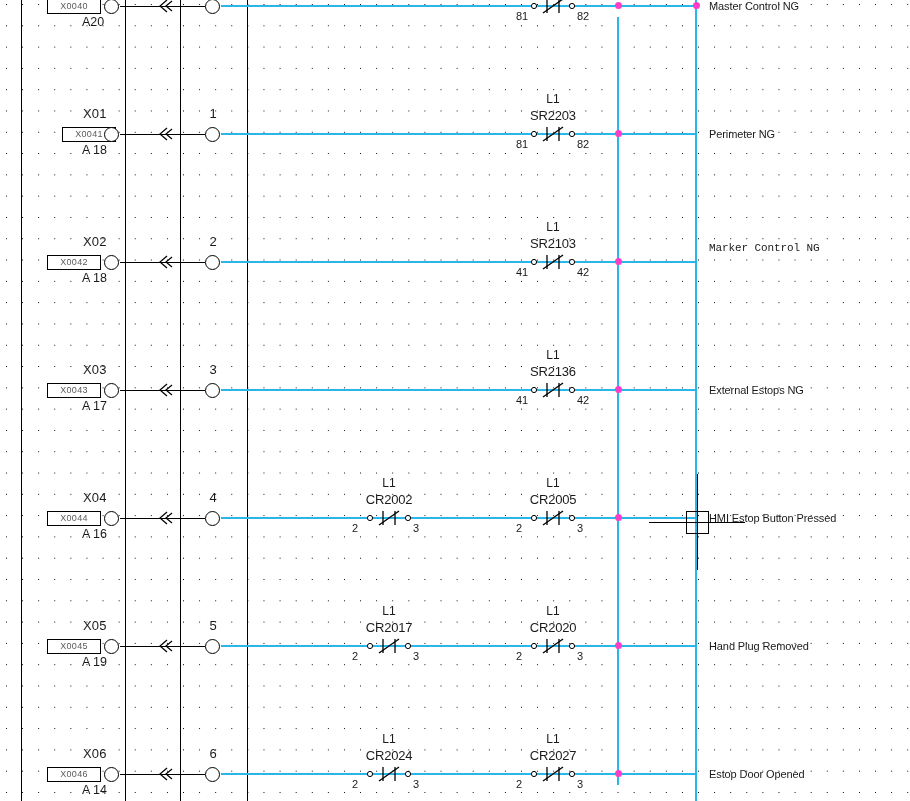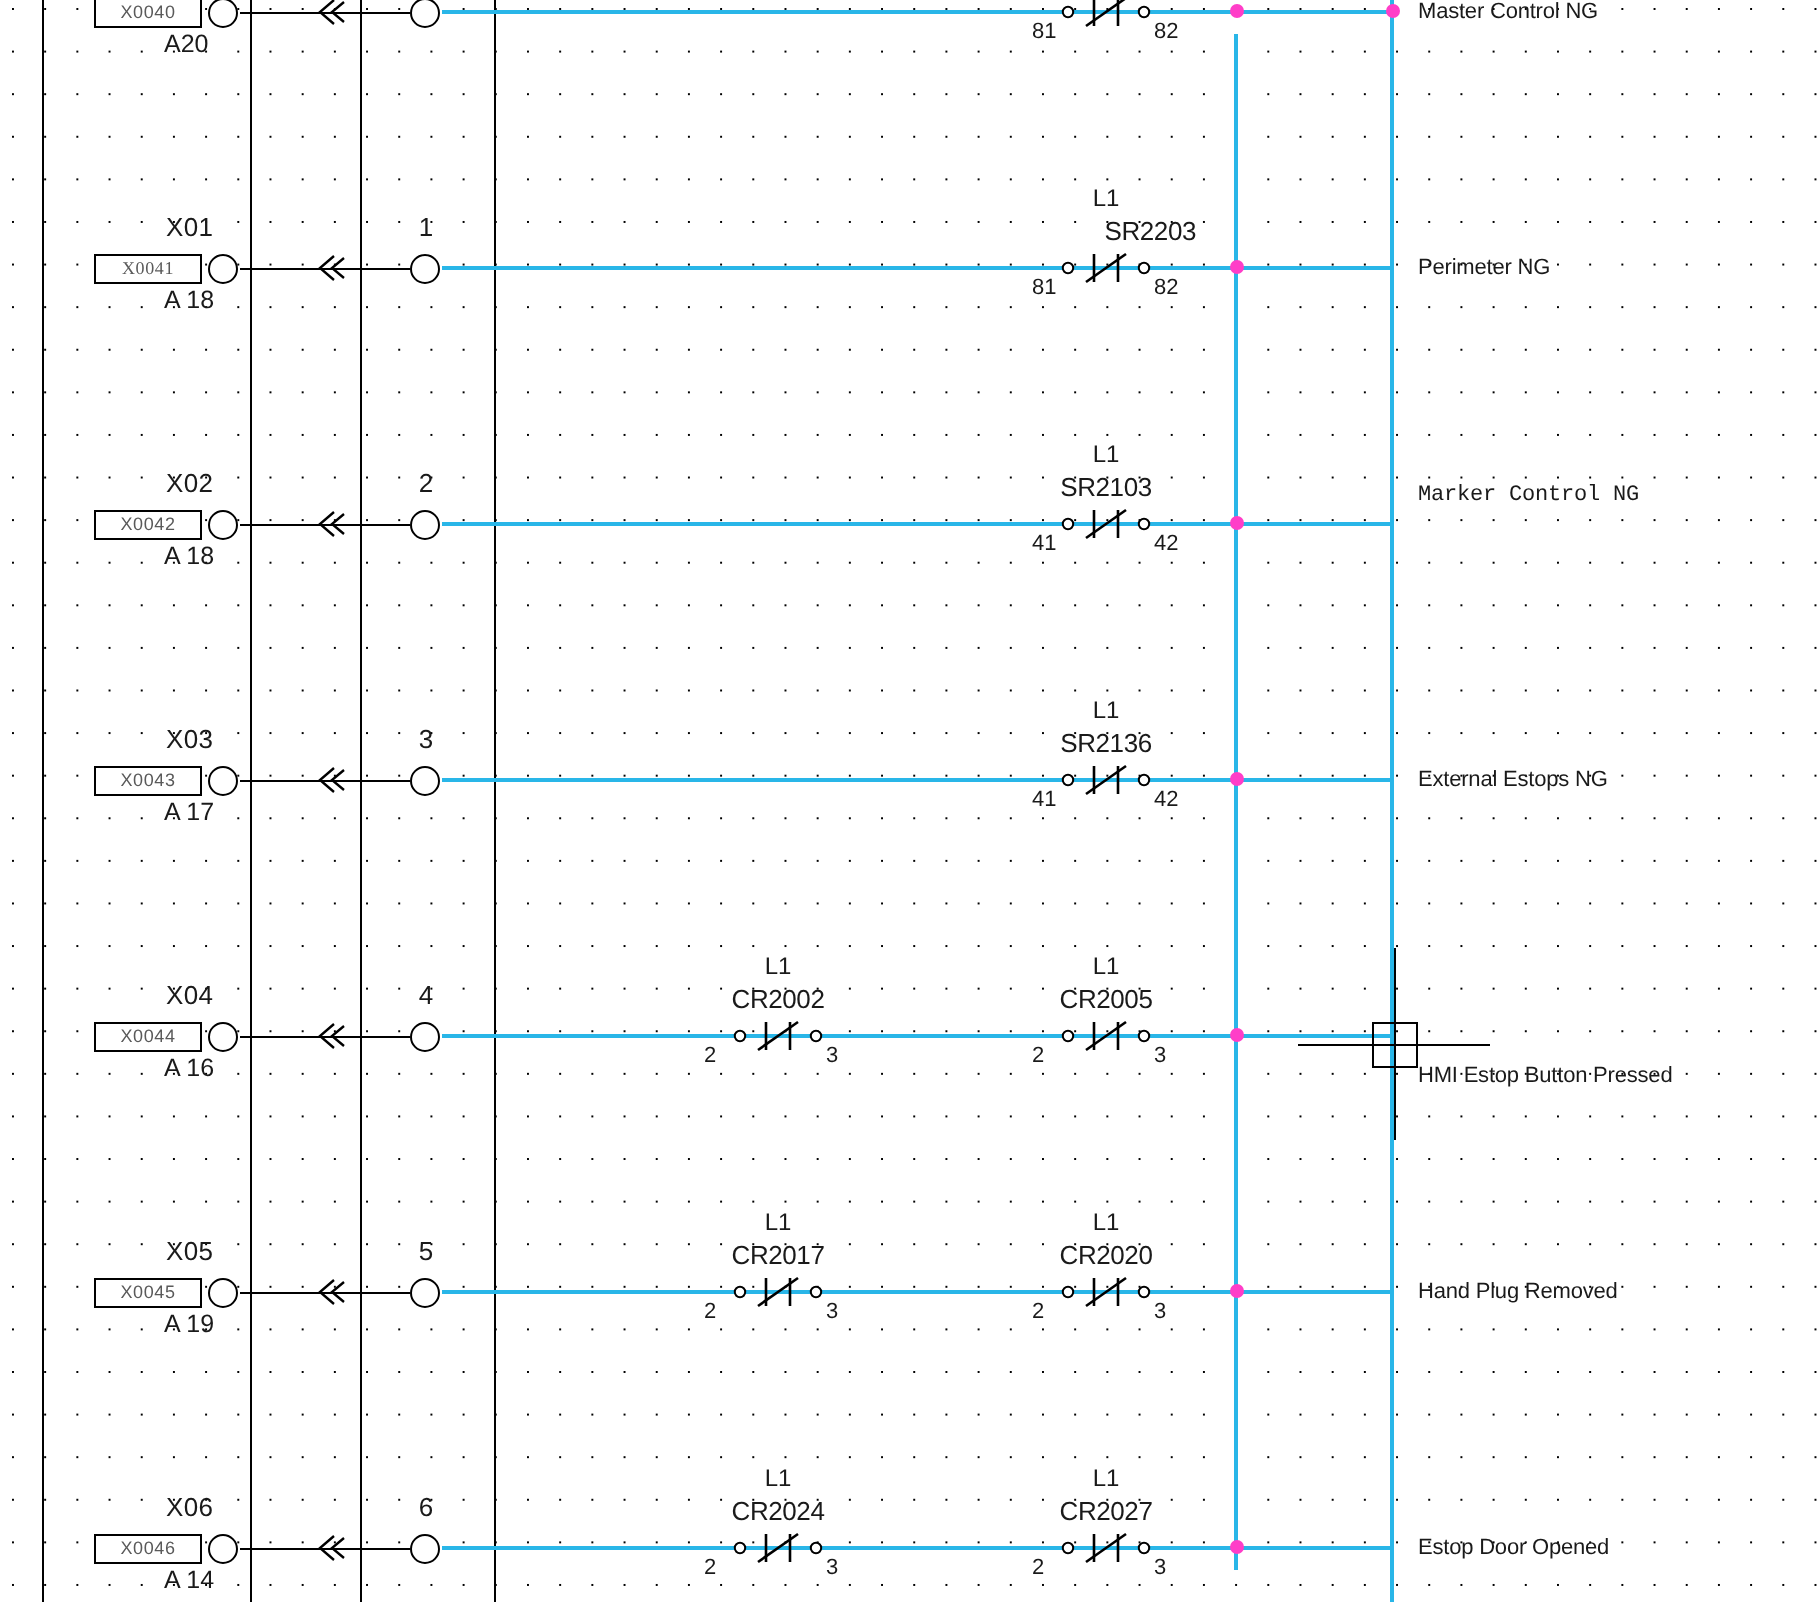--- a/index.html
+++ b/index.html
@@ -198,35 +198,35 @@
           </svg>
         </div>
         <div class="c-term" style="left:516px; top:21px;">81</div>
         <div class="c-term" style="left:577px; top:21px;">82</div>
         <div class="junction" style="left:615px; top:13px;"></div>
         <div class="junction" style="left:693px; top:13px;"></div>
         <div class="desc" style="left:709px; top:11px;">Master Control NG</div>
       </div>
       <div class="row" style="top:53px;">
         <div class="sig-name" style="left:83px; top:53px;">X01</div>
-        <div class="term-box" style="left:47px; top:74px;font-family:Liberation Serif, serif;">X0041</div>
+        <div class="term-box" style="left:62px; top:74px;">X0041</div>
         <div class="wire-no" style="left:82px; top:90px;">A 18</div>
         <div class="circ" style="left:104px; top:74px;"></div>
         <div class="hline" style="left:120px; top:81px; width:85px;"></div>
         <div class="arrow" style="left:158px; top:73px;">
           <svg width="16" height="16" viewBox="0 0 16 16" style="position: absolute; left: 0px; top: 0px;">
             <polyline points="9,2 2,8 9,14" fill="none" stroke="#000" stroke-width="1.2"></polyline>
             <polyline points="14,3 8,8 14,13" fill="none" stroke="#000" stroke-width="1.2"></polyline>
           </svg>
         </div>
         <div class="plugnum" style="left:197px; top:53px; width:32px;">1</div>
         <div class="circ" style="left:205px; top:74px;"></div>
         <div class="cyan-h" style="left:221px; top:80px; width:474px;"></div>
         <div class="c-lbl-top" style="left:513px; top:39px; width:80px;">L1</div>
-        <div class="c-lbl-dev" style="left:508px; top:55px; width:90px;text-align:right;">SR2203</div>
+        <div class="c-lbl-dev" style="left:508px; top:55px; width:90px;">SR2203</div>
         <div class="contact" style="left:528px; top:73px; width:50px; height:16px;">
           <svg width="50" height="16" viewBox="0 0 50 16" style="position: absolute; left: 0px; top: 0px;">
             <circle cx="6" cy="8" r="2.6" fill="#fff" stroke="#000" stroke-width="1"></circle>
             <circle cx="44" cy="8" r="2.6" fill="#fff" stroke="#000" stroke-width="1"></circle>
             <line x1="19" y1="1" x2="19" y2="15" stroke="#000" stroke-width="1.3"></line>
             <line x1="31" y1="1" x2="31" y2="15" stroke="#000" stroke-width="1.3"></line>
             <line x1="15" y1="15" x2="35" y2="1" stroke="#000" stroke-width="1.3"></line>
           </svg>
         </div>
         <div class="c-term" style="left:516px; top:85px;">81</div>
@@ -331,21 +331,21 @@
             <circle cx="6" cy="8" r="2.6" fill="#fff" stroke="#000" stroke-width="1"></circle>
             <circle cx="44" cy="8" r="2.6" fill="#fff" stroke="#000" stroke-width="1"></circle>
             <line x1="19" y1="1" x2="19" y2="15" stroke="#000" stroke-width="1.3"></line>
             <line x1="31" y1="1" x2="31" y2="15" stroke="#000" stroke-width="1.3"></line>
             <line x1="15" y1="15" x2="35" y2="1" stroke="#000" stroke-width="1.3"></line>
           </svg>
         </div>
         <div class="c-term" style="left:516px; top:277px;">2</div>
         <div class="c-term" style="left:577px; top:277px;">3</div>
         <div class="junction" style="left:615px; top:269px;"></div>
-        <div class="desc" style="left:709px; top:267px;margin-top:20px;">HMI Estop Button Pressed</div>
+        <div class="desc" style="left:709px; top:267px;">HMI Estop Button Pressed</div>
       </div>
       <div class="row" style="top:309px;">
         <div class="sig-name" style="left:83px; top:309px;">X05</div>
         <div class="term-box" style="left:47px; top:330px;">X0045</div>
         <div class="wire-no" style="left:82px; top:346px;">A 19</div>
         <div class="circ" style="left:104px; top:330px;"></div>
         <div class="hline" style="left:120px; top:337px; width:85px;"></div>
         <div class="arrow" style="left:158px; top:329px;">
           <svg width="16" height="16" viewBox="0 0 16 16" style="position: absolute; left: 0px; top: 0px;">
             <polyline points="9,2 2,8 9,14" fill="none" stroke="#000" stroke-width="1.2"></polyline>

